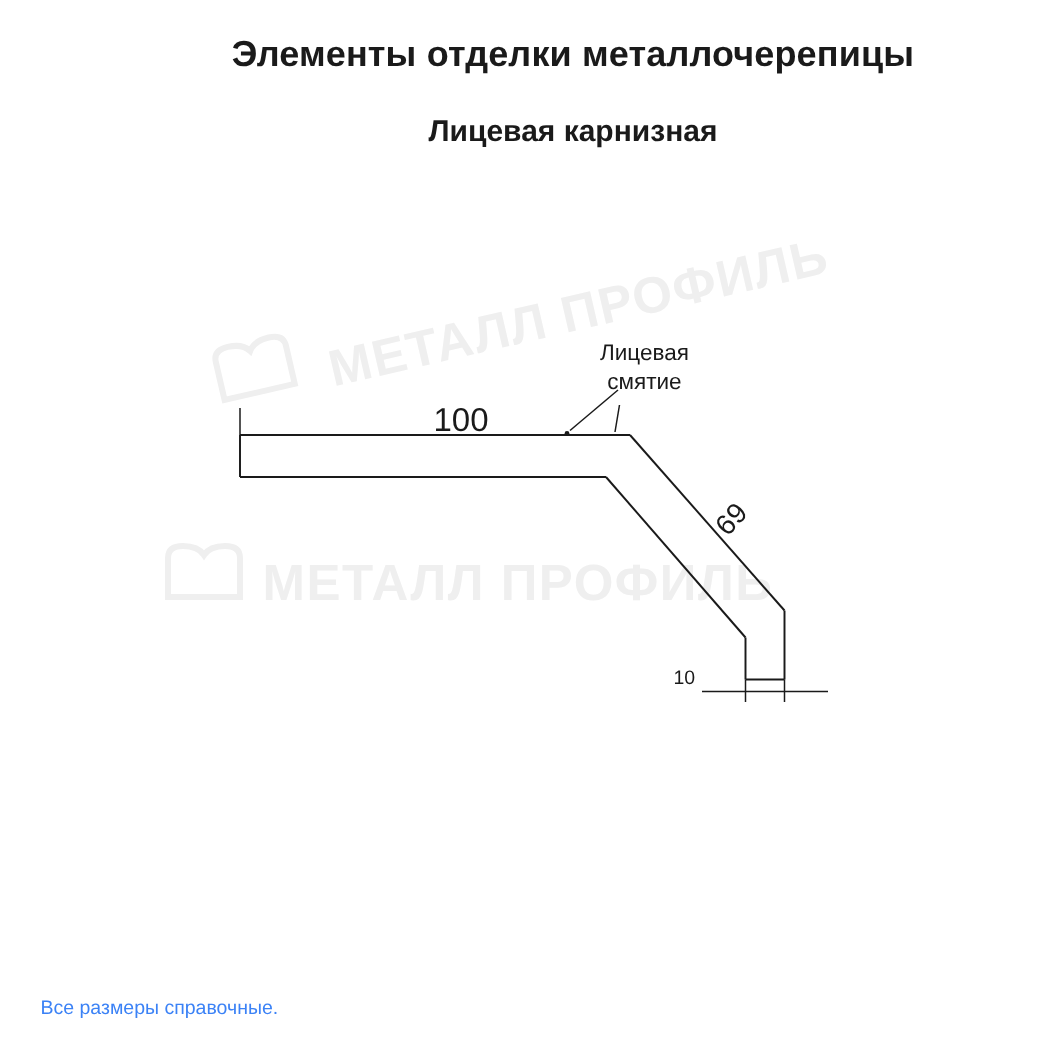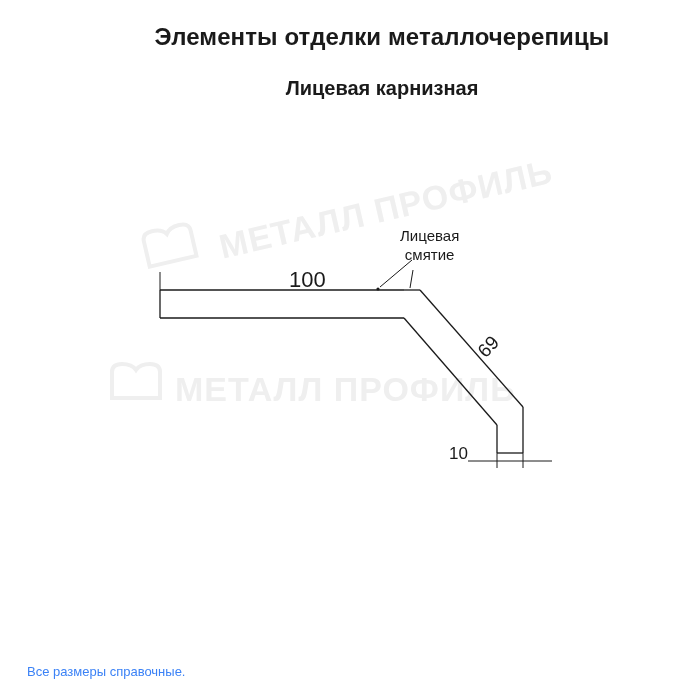--- a/index.html
+++ b/index.html
@@ -114,21 +114,21 @@
   }
   .dim-69 {
     top: 186px;
     left: 478px;
     font-size: 19px;
     transform: rotate(-47deg);
   }
   .dim-10 {
     top: 294px;
     left: 449px;
-    font-size: 17px;
+    font-size: 13px;
   }
   .footer {
     position: absolute;
     left: 27px;
     bottom: 18px;
     font-size: 13px;
     line-height: 20px;
     color: #3b82f6;
   }
   svg {

